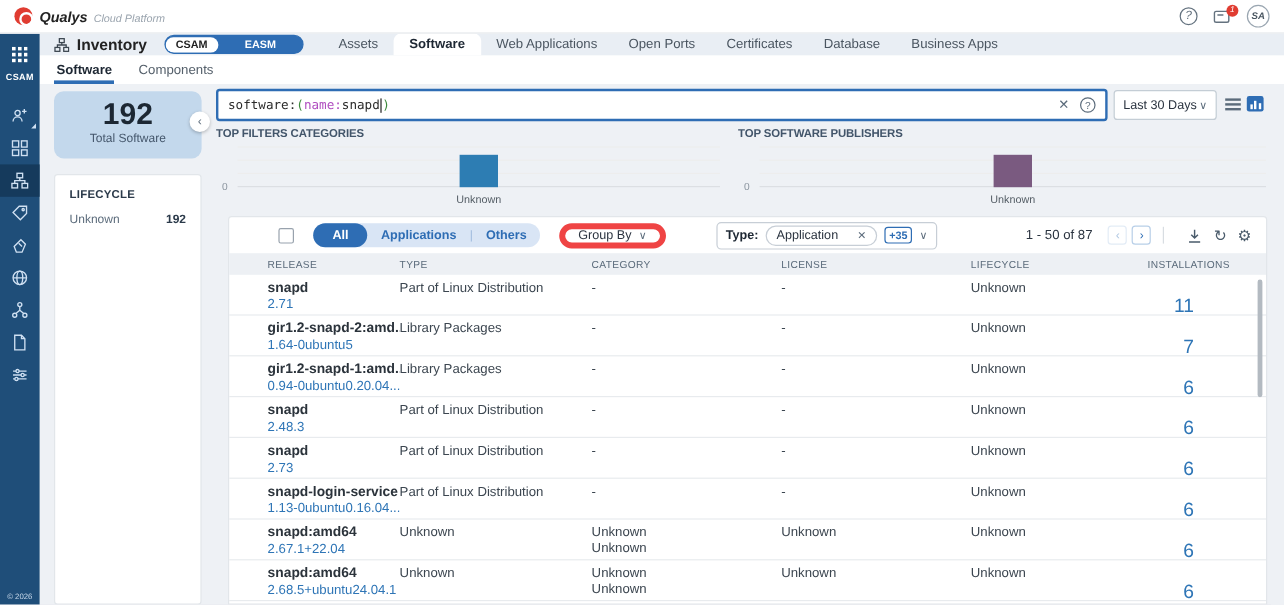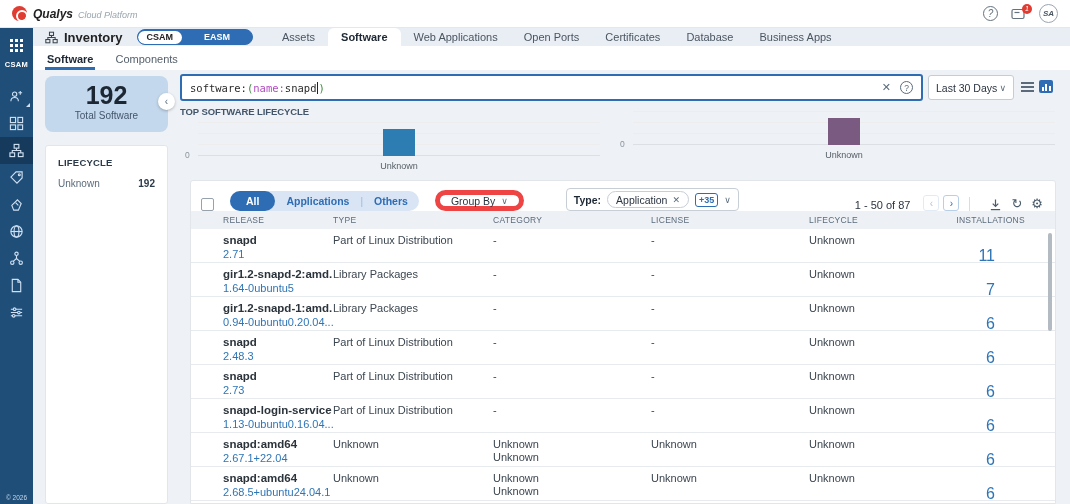--- a/index.html
+++ b/index.html
@@ -75,30 +75,30 @@
   .chart-title { font-size:9.5px; font-weight:bold; color:#42556a; letter-spacing:-.1px; }
   .plot { position:relative; height:36px; margin-left:18px; margin-top:4px; }
   .gl { position:absolute; left:0; right:0; height:1px; background:#ededed; }
   .gl.base { background:#dcdfe3; }
   .bar { position:absolute; left:50%; transform:translateX(-50%); bottom:1px; width:32px; }
   .tick0 { position:absolute; left:-13px; bottom:-3px; font-size:8.5px; color:#8a949e; }
   .xlabel { margin-left:18px; text-align:center; font-size:9px; color:#555e66; margin-top:4px; }
 
   
   .table-card { position:absolute; left:190px; top:180px; width:866px; height:324px; background:#fff; border:1px solid #e2e6ea; border-radius:3px 3px 0 0; z-index:5; }
-  .toolbar { height:30px; display:flex; align-items:flex-end; padding:0 12px 0 10px; }
+  .toolbar { height:30px; display:flex; align-items:center; padding:0 12px 0 0;margin-left:41px; }
   .cbx { width:13px; height:13px; border:1.5px solid #98a2ad; border-radius:2px; margin-right:16px; background:#fff; }
   .segmented { display:flex; align-items:center; background:#d9e5f5; border-radius:11px; height:20px; }
   .seg-on { background:#2e6db4; color:#fff; font-size:10.5px; font-weight:bold; border-radius:11px; padding:0 16px; height:20px; line-height:20px; }
   .seg-off { color:#2e6db4; font-size:10.5px; font-weight:bold; padding:0 11px; line-height:20px; }
   .seg-div { color:#9db9dd; font-size:10px; }
   .groupby { margin-left:16px; height:21px; border:5px solid #ef4444; border-radius:11px; background:#fff; display:flex; align-items:center; gap:6px; padding:0 11px; font-size:10.5px; color:#2b3440; }
   .type-group { margin-left:42px; height:23px; border:1px solid #c7ced6; border-radius:4px; background:#fff; display:flex; align-items:center; gap:6px; padding:0 7px; }
   .type-label { font-size:10.5px; font-weight:bold; color:#1d2733; }
-  .type-chip { border:1px solid #c7ced6; border-radius:10px; height:17px; display:flex; align-items:center; gap:5px; padding:0 8px; font-size:10.5px; color:#2b3440; }
+  .type-chip { border:1px solid #c7ced6; border-radius:10px; height:17px; display:flex; align-items:center; gap:16px; padding:0 8px; font-size:10.5px; color:#2b3440; }
   .chip-x { color:#5b6b7b; font-size:9px; }
   .more-chip { border:1px solid #2e6db4; color:#2e6db4; border-radius:3px; font-size:9px; font-weight:bold; height:14px; line-height:13px; padding:0 3px; }
   .tspacer { flex:1; }
   .pag-text { font-size:11px; color:#2b3440; margin-right:9px; }
   .pag-text b { font-weight:normal; }
   .pgbtn { width:16px; height:16px; border:1px solid #b8cfe8; border-radius:3px; color:#2e6db4; font-size:10px; display:flex; align-items:center; justify-content:center; margin-left:4px; background:#fff; }
   .pgbtn.disabled { opacity:.4; }
   .tb-div { width:1px; height:14px; background:#d8dde2; margin:0 10px; }
   .tool-ic { color:#4a5b6b; font-size:13px; margin-left:9px; display:flex; align-items:center; }
 
@@ -285,32 +285,33 @@
       <i></i>
       <i></i>
     </div>
   <div class="view-chart">
       <i style="height:4px"></i>
       <i style="height:7px"></i>
       <i style="height:5px"></i>
     </div>
 
   <div class="chart c1">
-    <div class="chart-title">TOP SOFTWARE LIFECYCLE</div>
+    <div class="chart-title">TOP FILTERS CATEGORIES</div>
     <div class="plot">
       <span class="gl" style="bottom:34px;"></span>
         <span class="gl" style="bottom:23px;"></span>
         <span class="gl" style="bottom:12px;"></span>
         <span class="gl base" style="bottom:1px;"></span>
       <span class="bar" style="height: 27px; background: rgb(45, 125, 179);"></span>
       <span class="tick0">0</span>
     </div>
     <div class="xlabel">Unknown</div>
   </div>
   <div class="chart c2">
+    <div class="chart-title">TOP SOFTWARE PUBLISHERS</div>
     <div class="plot">
       <span class="gl" style="bottom:34px;"></span>
         <span class="gl" style="bottom:23px;"></span>
         <span class="gl" style="bottom:12px;"></span>
         <span class="gl base" style="bottom:1px;"></span>
       <span class="bar" style="height: 27px; background: rgb(122, 90, 128);"></span>
       <span class="tick0">0</span>
     </div>
     <div class="xlabel">Unknown</div>
   </div>

